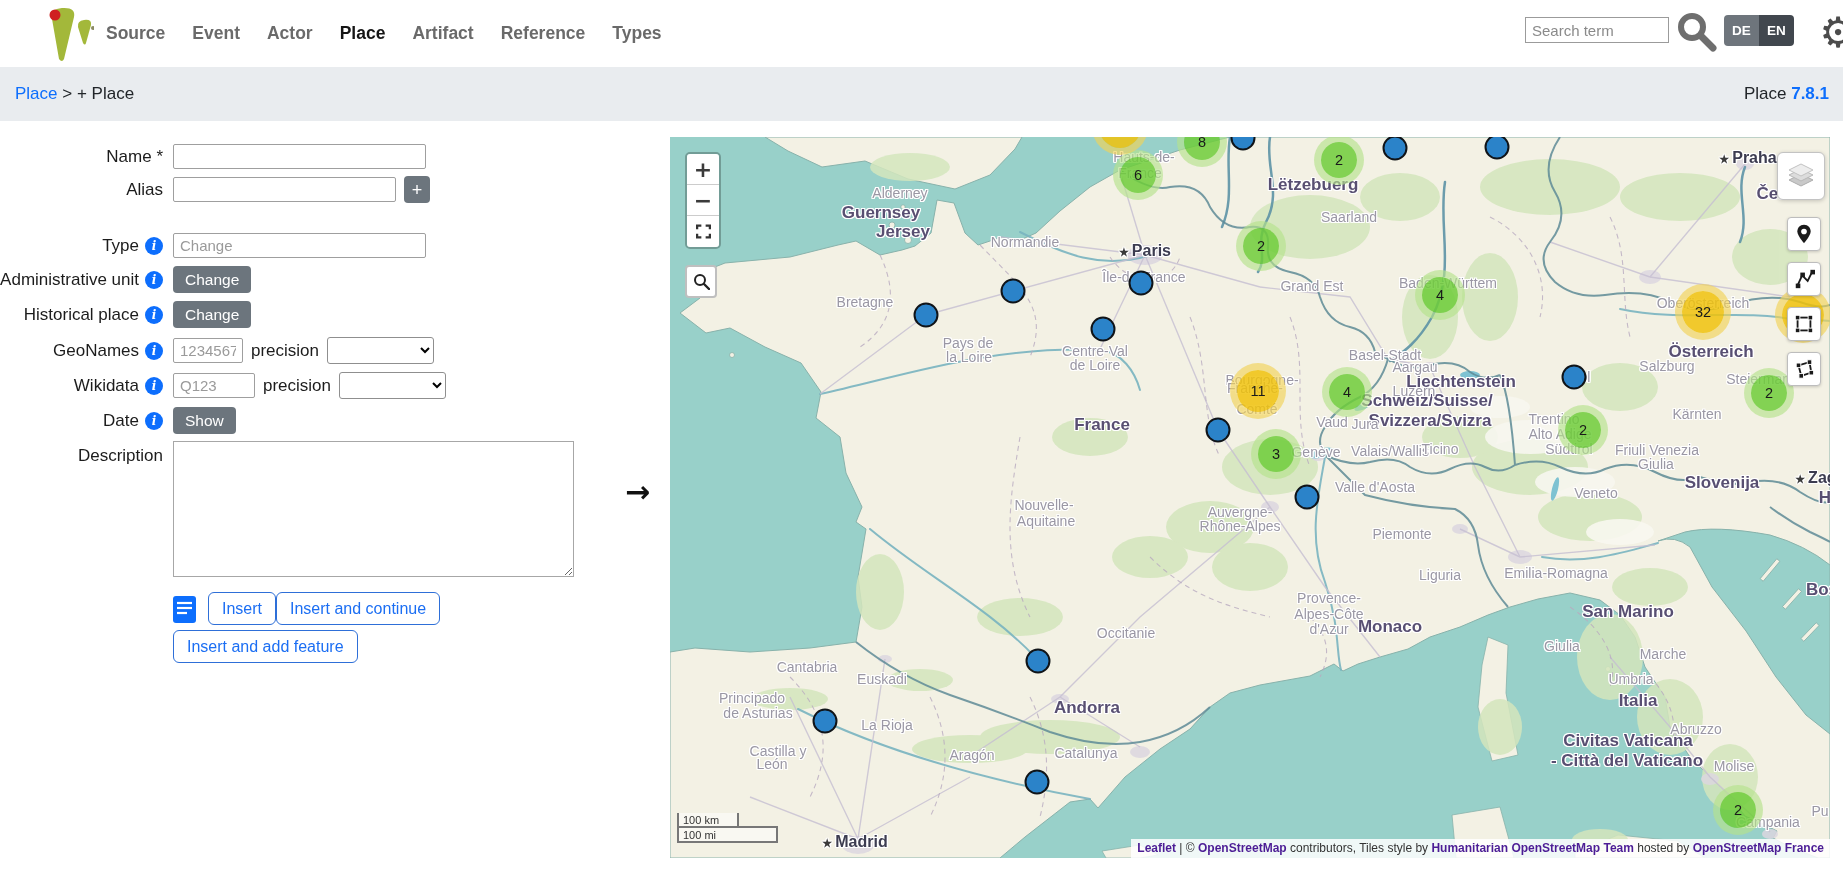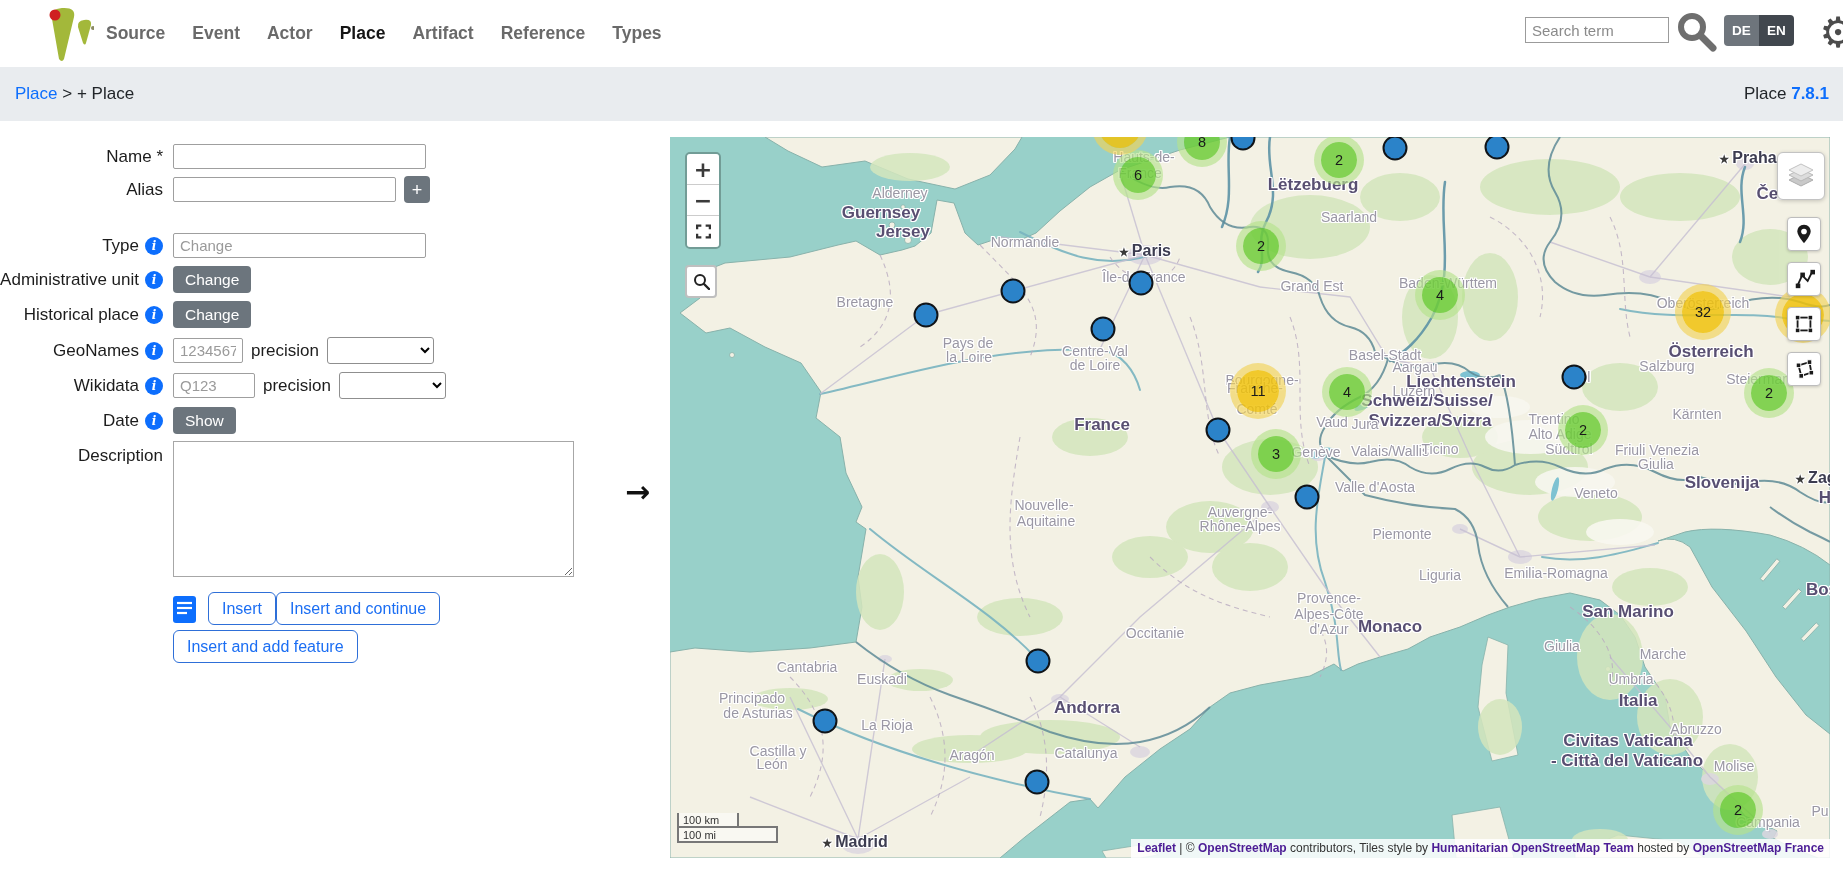--- a/index.html
+++ b/index.html
@@ -445,21 +445,21 @@
         <div class="mlabel region" style="left: 926px; top: 356px;">Veneto</div>
         <div class="mlabel region" style="left: 886px; top: 436px;">Emilia-Romagna</div>
         <div class="mlabel region" style="left: 770px; top: 438px;">Liguria</div>
         <div class="mlabel region" style="left: 892px; top: 509px;">Giulia</div>
         <div class="mlabel region" style="left: 993px; top: 517px;">Marche</div>
         <div class="mlabel region" style="left: 961px; top: 542px;">Umbria</div>
         <div class="mlabel region" style="left: 1026px; top: 592px;">Abruzzo</div>
         <div class="mlabel region" style="left: 1064px; top: 629px;">Molise</div>
         <div class="mlabel region" style="left: 1078px; top: 685px; padding-left: 40px;">Campania</div>
         <div class="mlabel region" style="left: 1150px; top: 674px;">Pu</div>
-        <div class="mlabel region" style="left: 456px; top: 496px; margin-left: 29px;">Occitanie</div>
+        <div class="mlabel region" style="left: 456px; top: 496px;">Occitanie</div>
         <div class="mlabel region" style="left: 137px; top: 530px;">Cantabria</div>
         <div class="mlabel region" style="left: 212px; top: 542px;">Euskadi</div>
         <div class="mlabel region" style="left: 217px; top: 588px;">La Rioja</div>
         <div class="mlabel region" style="left: 108px; top: 614px;">Castilla y</div>
         <div class="mlabel region" style="left: 102px; top: 627px;">León</div>
         <div class="mlabel region" style="left: 302px; top: 618px;">Aragón</div>
         <div class="mlabel region" style="left: 416px; top: 616px;">Catalunya</div>
         <div class="mlabel region" style="left: 82px; top: 561px;">Principado</div>
         <div class="mlabel region" style="left: 88px; top: 576px;">de Asturias</div>
         <div class="mlabel region" style="left: 374px; top: 368px;">Nouvelle-</div>

